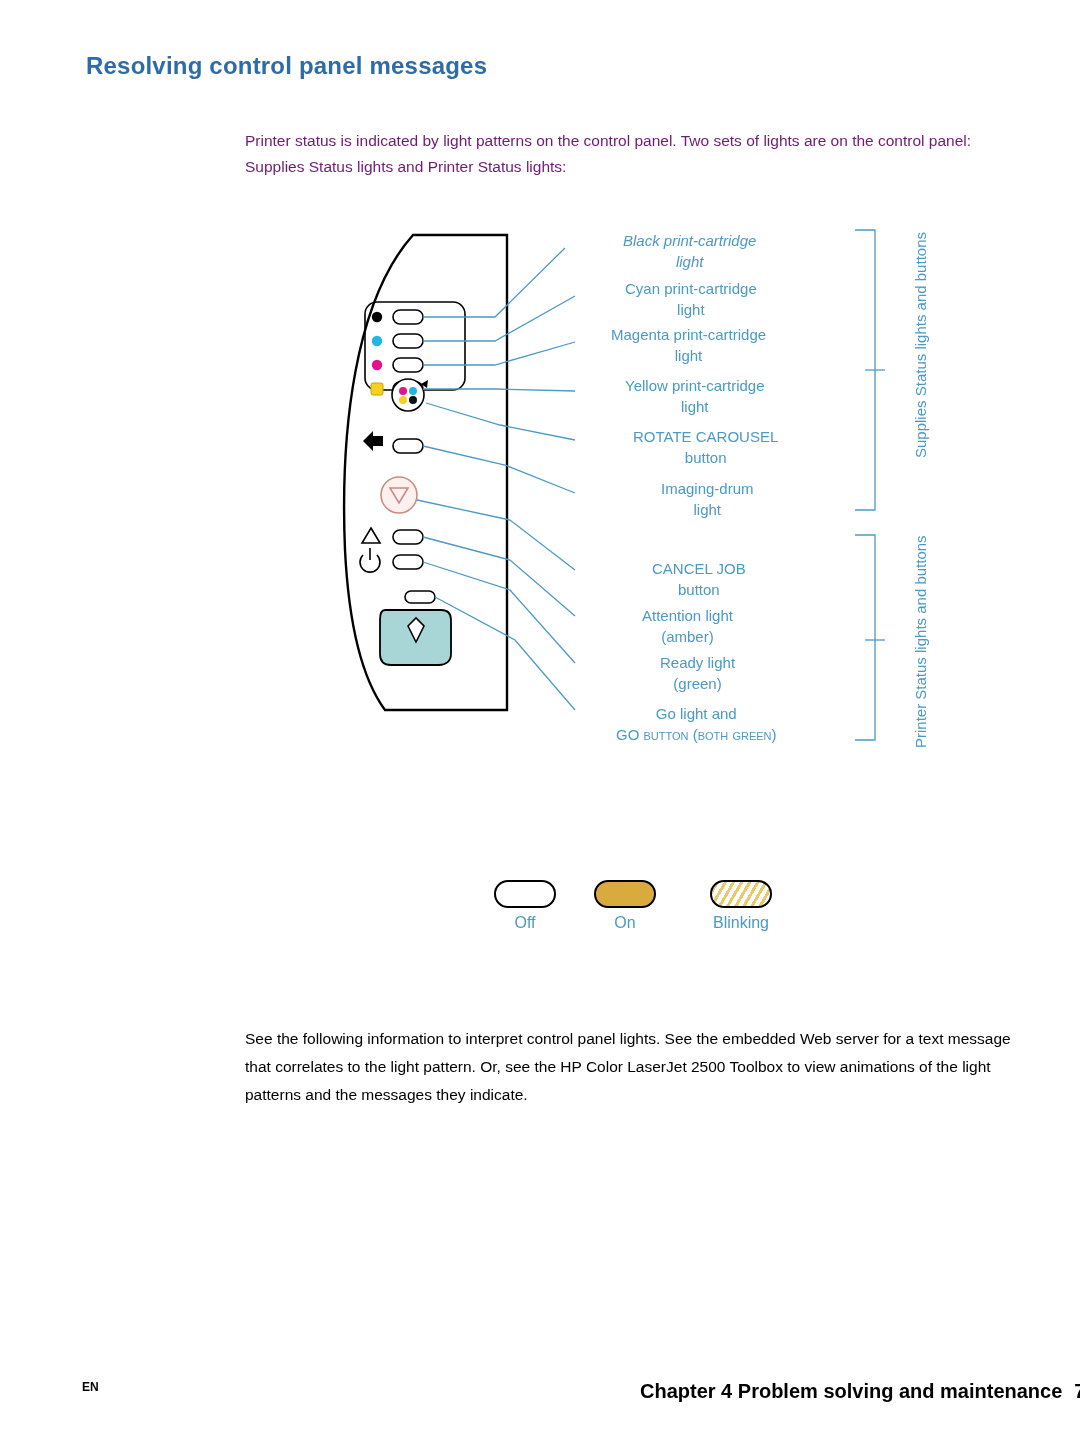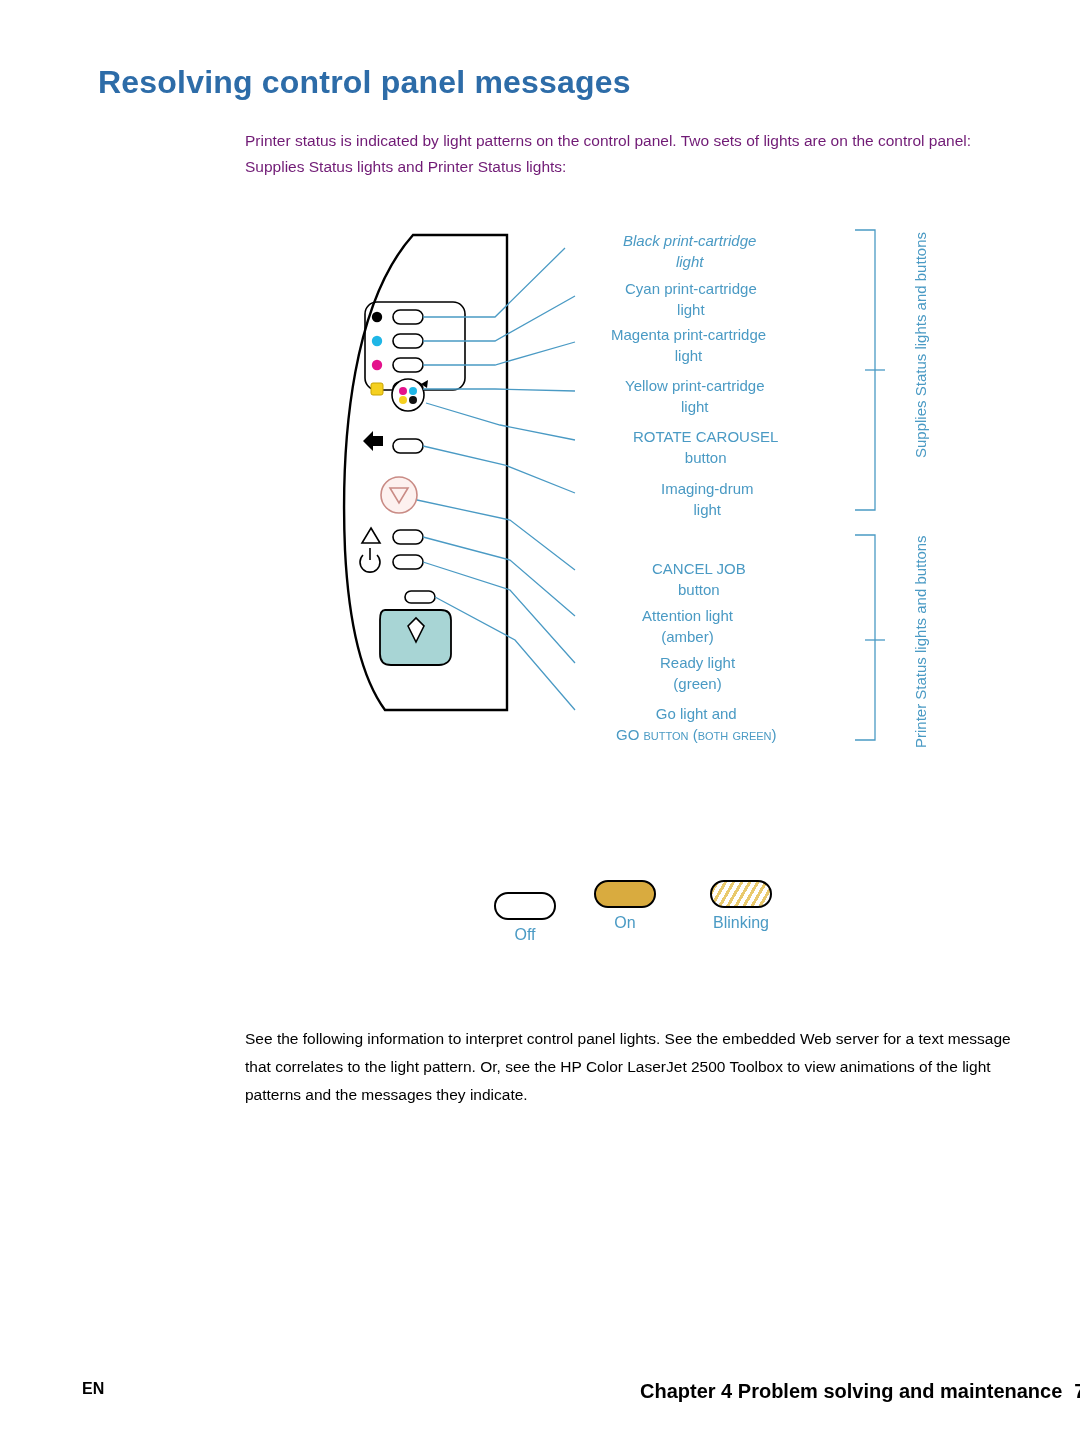--- a/index.html
+++ b/index.html
@@ -18,22 +18,22 @@
   .page {
     position: absolute;
     left: 0; top: 0;
     width: 1080px;
     height: 1437px;
   }
   h1.page-title {
     position: absolute;
     left: 82px;
     top: 48px;
-    margin: 16px;
-    font-size: 32px;
+    margin: 4px;
+    font-size: 24px;
     font-weight: bold;
     color: #2d6ca8;
     letter-spacing: 0.2px;
   }
   .intro-para {
     position: absolute;
     left: 245px;
     top: 128px;
     width: 760px;
     font-size: 15.5px;
@@ -116,21 +116,21 @@
       repeating-linear-gradient(
         -60deg,
         #e9c96c 0px, #e9c96c 3px,
         #ffffff 3px, #ffffff 7px
       );
   }
   .footer-en {
     position: absolute;
     left: 82px;
     top: 1380px;
-    font-size: 16px;
+    font-size: 12px;
     font-weight: bold;
   }
   .footer-chapter {
     position: absolute;
     left: 640px;
     top: 1380px;
     font-size: 20px;
     font-weight: bold;
     white-space: nowrap;
   }
@@ -263,21 +263,21 @@
       <span style="font-variant:normal;">Go light and</span><br>
       <span>GO button (both green)</span>
     </div>
 
     <div class="bracket-label" style="left:665px; top:68px; height:180px;">Supplies Status lights and buttons</div>
     <div class="bracket-label" style="left:665px; top:368px; height:170px;">Printer Status lights and buttons</div>
   </div>
 
 
   <div class="legend">
-    <div class="legend-item" style="left:230px; top:12px; width:100px;">
+    <div class="legend-item" style="left:230px; top:0px; width:100px;">
       <div class="lamp"></div>
       <div class="legend-label">Off</div>
     </div>
     <div class="legend-item" style="left:330px; top:0px; width:100px;">
       <div class="lamp on"></div>
       <div class="legend-label">On</div>
     </div>
     <div class="legend-item" style="left:446px; top:0px; width:100px;">
       <div class="lamp blink"></div>
       <div class="legend-label">Blinking</div>

